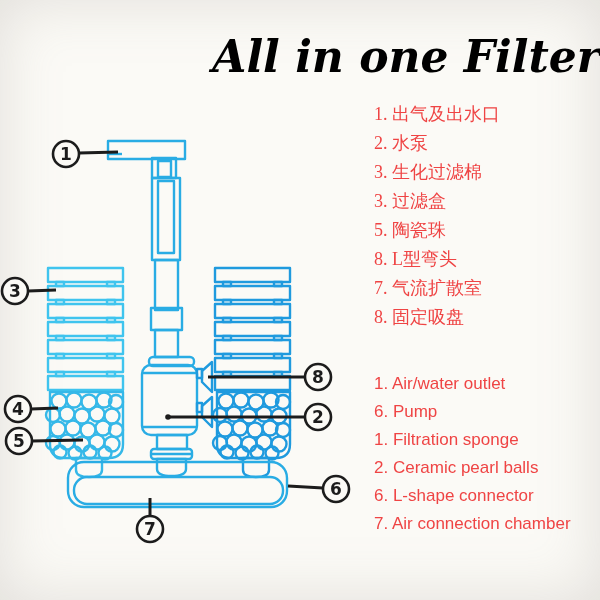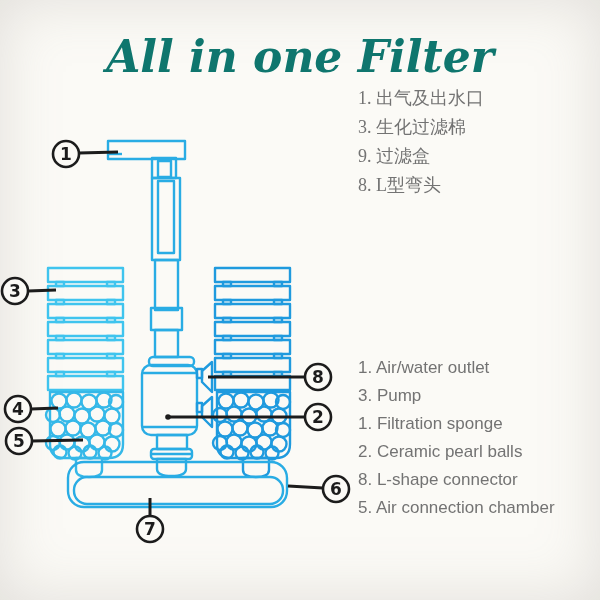--- a/index.html
+++ b/index.html
@@ -6,28 +6,28 @@
   body{
     width:600px;height:600px;position:relative;overflow:hidden;
     background:#fbfaf6;
     font-family:"Liberation Serif", serif;
   }
   .vignette{
     position:absolute;inset:0;pointer-events:none;
     box-shadow:inset 0 0 60px rgba(150,145,135,.25);
   }
   .title{
-    position:absolute;top:2px;left:0;width:600px;text-align:center;
+    position:absolute;top:2px;left:0;width:600px;text-align:right;
     font-family:"DejaVu Serif", serif;
     font-style:italic;font-weight:bold;
-    font-size:44px;letter-spacing:0px;color:#0f766e;
+    font-size:44px;letter-spacing:0px;color:#000000;
     white-space:nowrap;
   }
   .diagram{position:absolute;left:0;top:130px;}
-  .label-list{position:absolute;list-style:none;margin:0;padding:0;color:#737373;}
+  .label-list{position:absolute;list-style:none;margin:16px;padding:0;color:#ef4444;}
   .label-list li{white-space:nowrap;}
   .cn-list{left:358px;top:84px;font-size:18px;line-height:29px;font-family:"Liberation Serif", serif;}
   .en-list{left:358px;top:354px;font-size:17px;line-height:28px;font-family:Liberation Sans, sans-serif;}
   svg .cy{fill:none;stroke-width:2.4;stroke-linejoin:round;}
   svg .blk{stroke:#1c1c1c;stroke-width:3;fill:none;}
   svg .co{fill:#fbfaf6;stroke:#1c1c1c;stroke-width:2.6;}
   svg .cn{font-family:"DejaVu Sans", sans-serif;font-size:17px;font-weight:bold;fill:#1c1c1c;text-anchor:middle;}
 </style>
 </head>
 <body>
@@ -220,25 +220,29 @@
     <text class="cn" x="336" y="365">6</text>
   </g>
   <g>
     <circle class="co" cx="150" cy="399" r="13"></circle>
     <text class="cn" x="150" y="405">7</text>
   </g>
 </svg>
 
 <ul class="label-list cn-list">
   <li>1. 出气及出水口</li>
+  <li>2. 水泵</li>
   <li>3. 生化过滤棉</li>
-  <li>9. 过滤盒</li>
+  <li>3. 过滤盒</li>
+  <li>5. 陶瓷珠</li>
   <li>8. L型弯头</li>
+  <li>7. 气流扩散室</li>
+  <li>8. 固定吸盘</li>
 </ul>
 
 <ul class="label-list en-list">
   <li>1. Air/water outlet</li>
-  <li>3. Pump</li>
+  <li>6. Pump</li>
   <li>1. Filtration sponge</li>
   <li>2. Ceramic pearl balls</li>
-  <li>8. L-shape connector</li>
-  <li>5. Air connection chamber</li>
+  <li>6. L-shape connector</li>
+  <li>7. Air connection chamber</li>
 </ul>
 
 </body></html>

